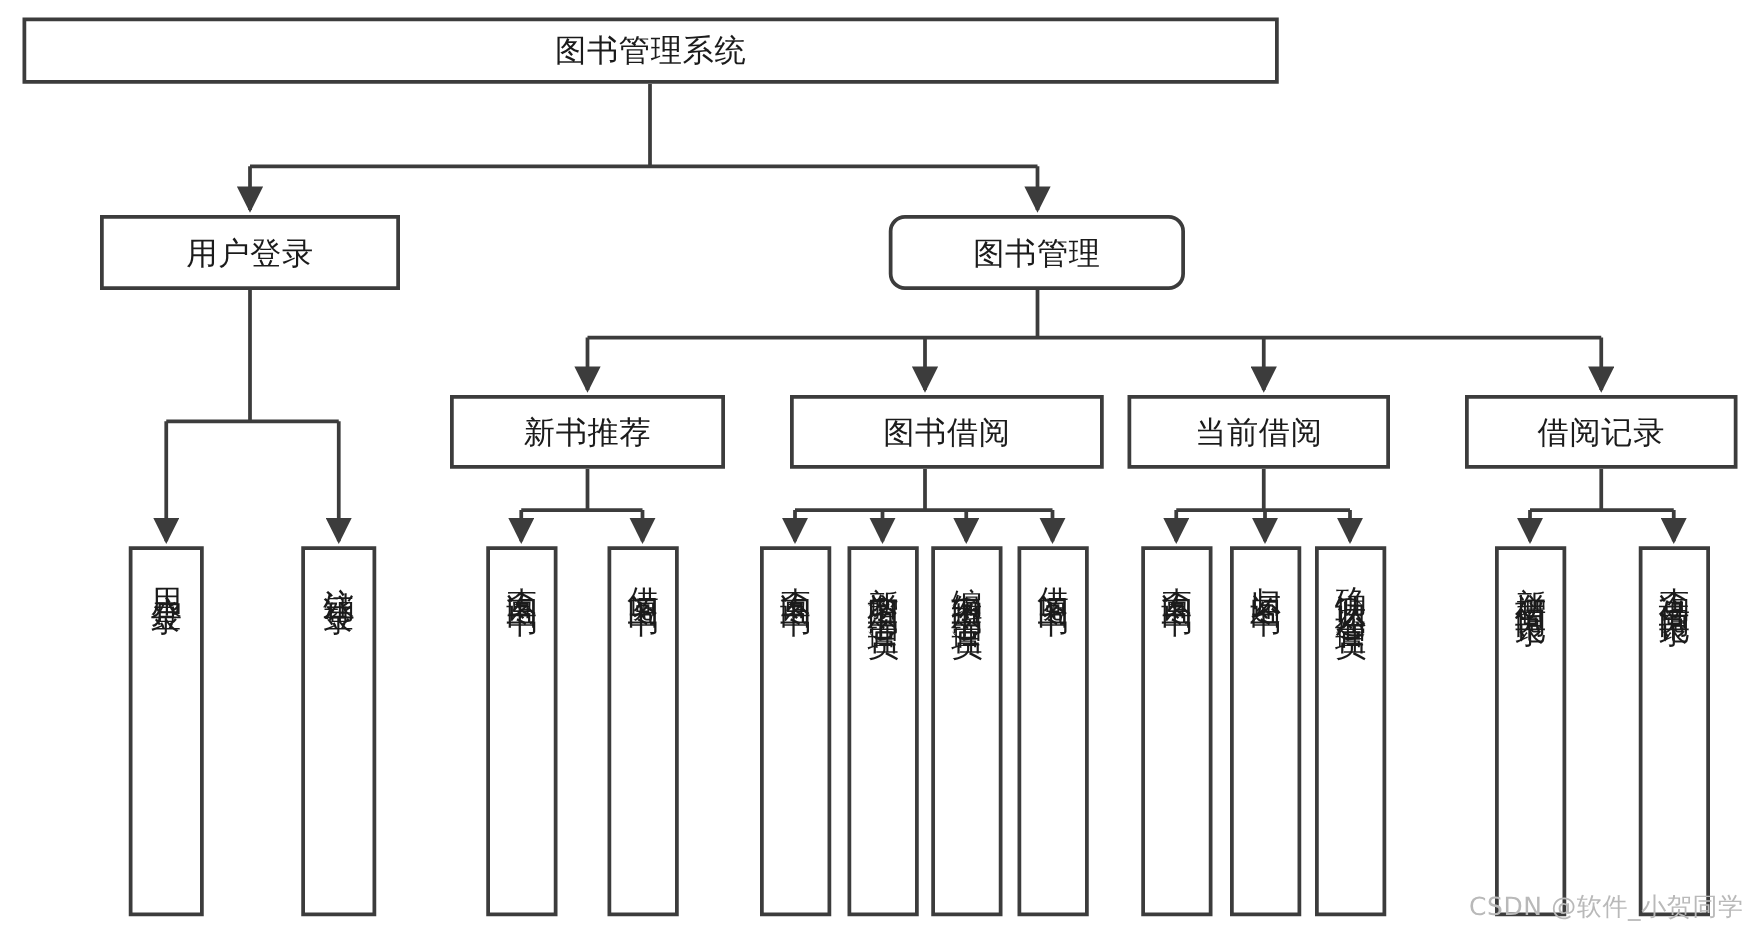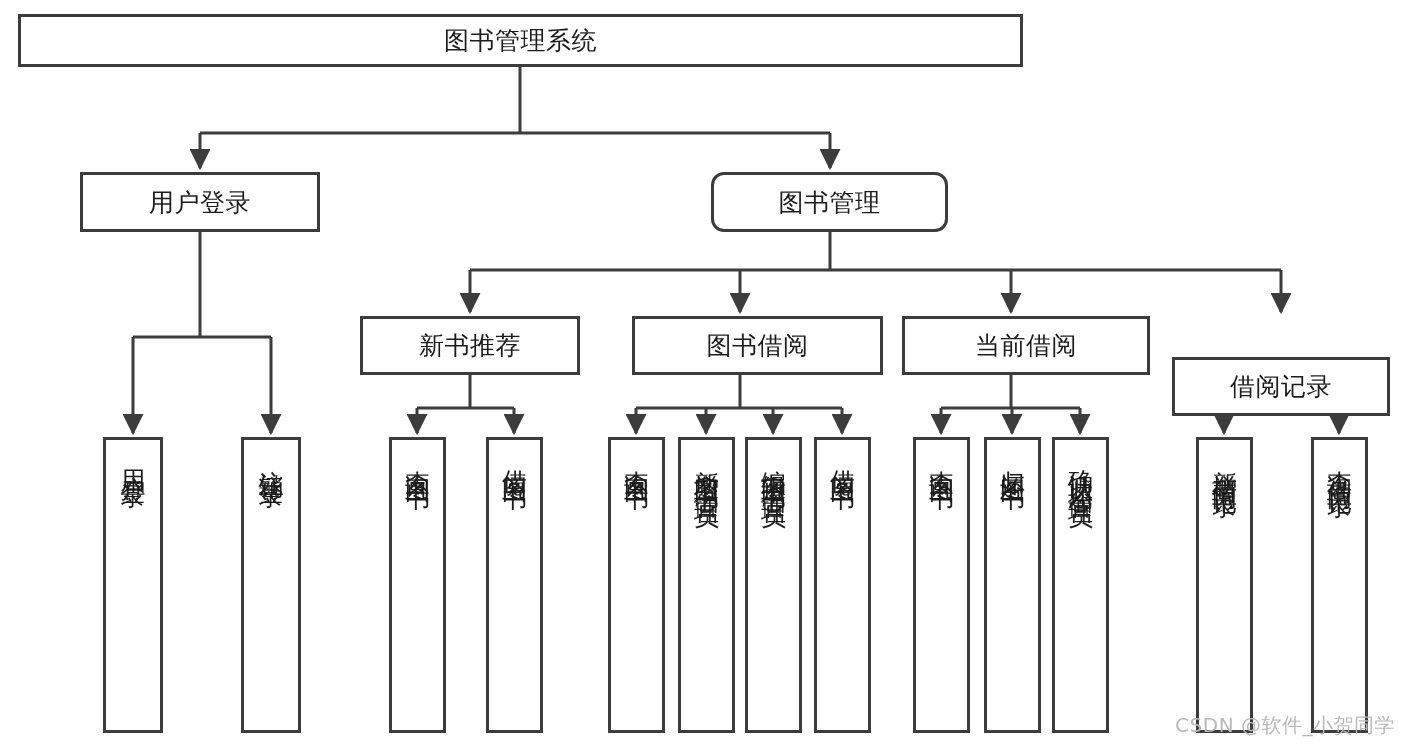--- a/index.html
+++ b/index.html
@@ -139,24 +139,24 @@
   <div class="node h-node" style="left:711px; top:172px; width:237px; height:60px;border-radius:13px;">
     <span class="node-label">图书管理</span>
   </div>
 
   <div class="node h-node" style="left:360px; top:316px; width:220px; height:59px;">
     <span class="node-label">新书推荐</span>
   </div>
   <div class="node h-node" style="left:632px; top:316px; width:251px; height:59px;">
     <span class="node-label">图书借阅</span>
   </div>
-  <div class="node h-node" style="left:902px; top:316px; width:248px; height:59px;">
+  <div class="node h-node" style="left:902px; top:316px; width:210px; height:59px;">
     <span class="node-label">当前借阅</span>
   </div>
-  <div class="node h-node" style="left:1172px; top:316px; width:218px; height:59px;margin-top:41px;">
+  <div class="node h-node" style="left:1172px; top:316px; width:218px; height:59px;">
     <span class="node-label">借阅记录</span>
   </div>
 
   <div class="node v-node" style="left:103px; top:437px; width:60px; height:296px;">
     <span class="node-label">用户登录</span>
   </div>
   <div class="node v-node" style="left:241px; top:437px; width:60px; height:296px;">
     <span class="node-label">注销登录</span>
   </div>
 

